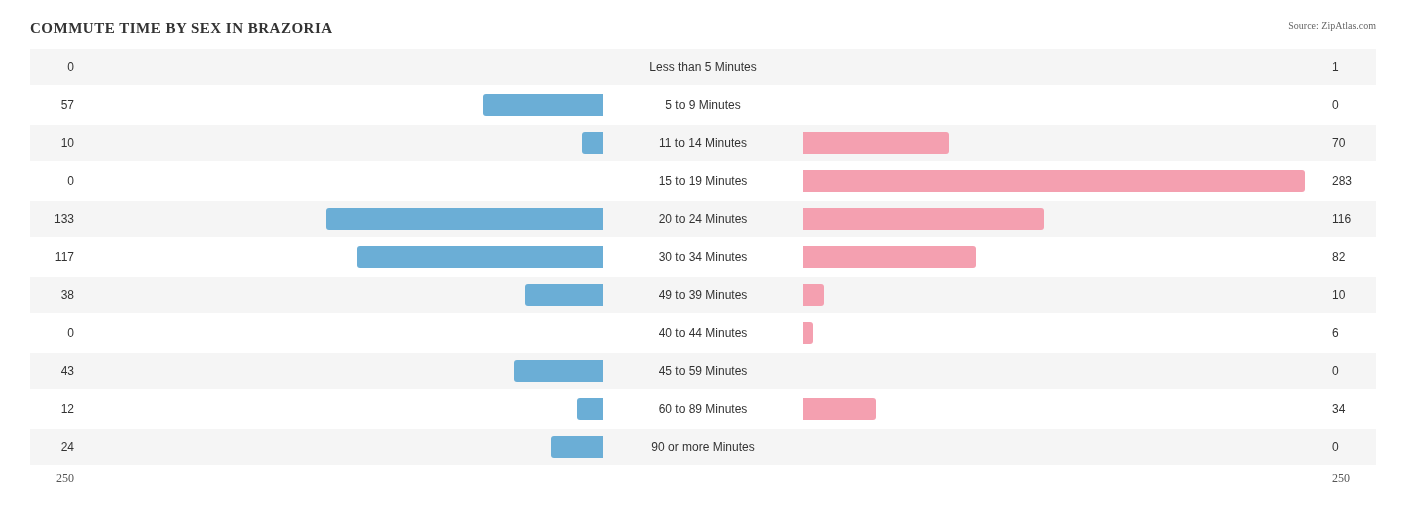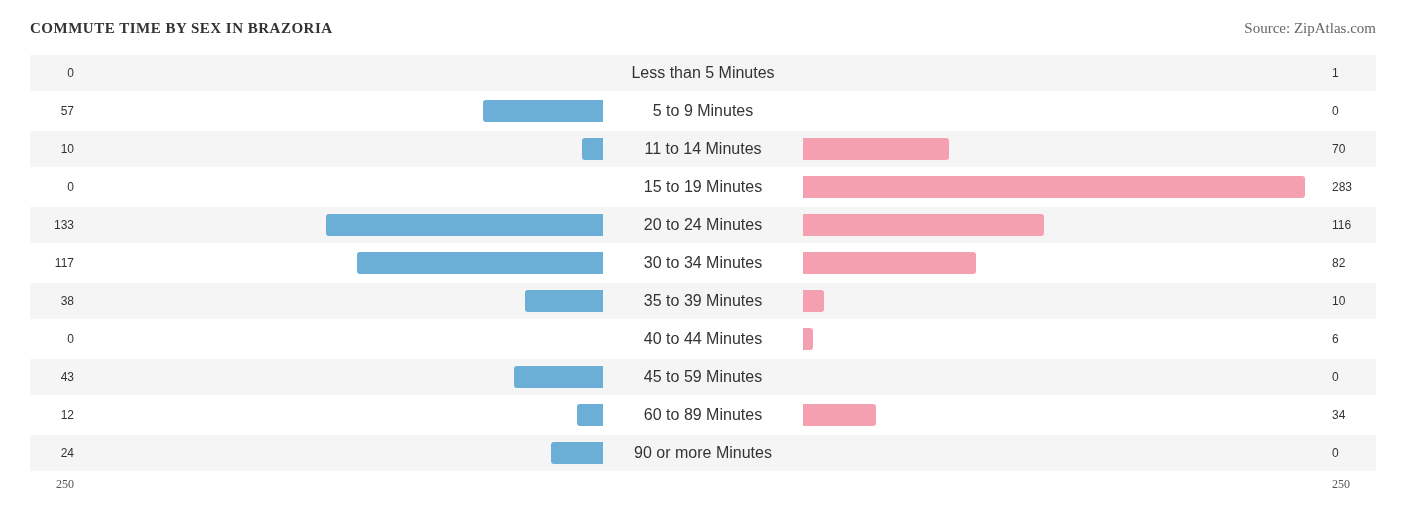--- a/index.html
+++ b/index.html
@@ -12,21 +12,21 @@
     }
     .chart-title {
       font-size: 15px;
       font-weight: bold;
       text-transform: uppercase;
       letter-spacing: 0.5px;
       color: #333;
       margin-bottom: 4px;
     }
     .source {
-      font-size: 15px;
+      font-size: 10px;
       color: #666;
       text-align: right;
       margin-bottom: 10px;
     }
     .chart-area {
       position: relative;
       width: 100%;
     }
     .row {
       display: flex;
@@ -78,21 +78,21 @@
       border-radius: 3px 0 0 3px;
     }
     .bar-pink {
       background: #f4a0b0;
       height: 22px;
       border-radius: 0 3px 3px 0;
     }
     .label-center {
       width: 200px;
       text-align: center;
-      font-size: 16px;
+      font-size: 12px;
       color: #333;
       flex-shrink: 0;
       z-index: 2;
       background: transparent;
       padding: 0 4px;
     }
     .right-val {
       width: 50px;
       text-align: left;
       font-size: 12px;
@@ -219,21 +219,21 @@
         </div>
       </div>
       <div class="right-val">82</div>
     </div>
     <div class="row">
       <div class="left-val">38</div>
       <div class="bars-container">
         <div class="left-bar-wrap">
           <div class="bar-blue" style="width: 15%;"></div>
         </div>
-        <div class="label-center">35 to 39 Minutes</div>
+        <div class="label-center">49 to 39 Minutes</div>
         <div class="right-bar-wrap">
           <div class="bar-pink" style="width: 4%;"></div>
         </div>
       </div>
       <div class="right-val">10</div>
     </div>
     <div class="row">
       <div class="left-val">0</div>
       <div class="bars-container">
         <div class="left-bar-wrap">

